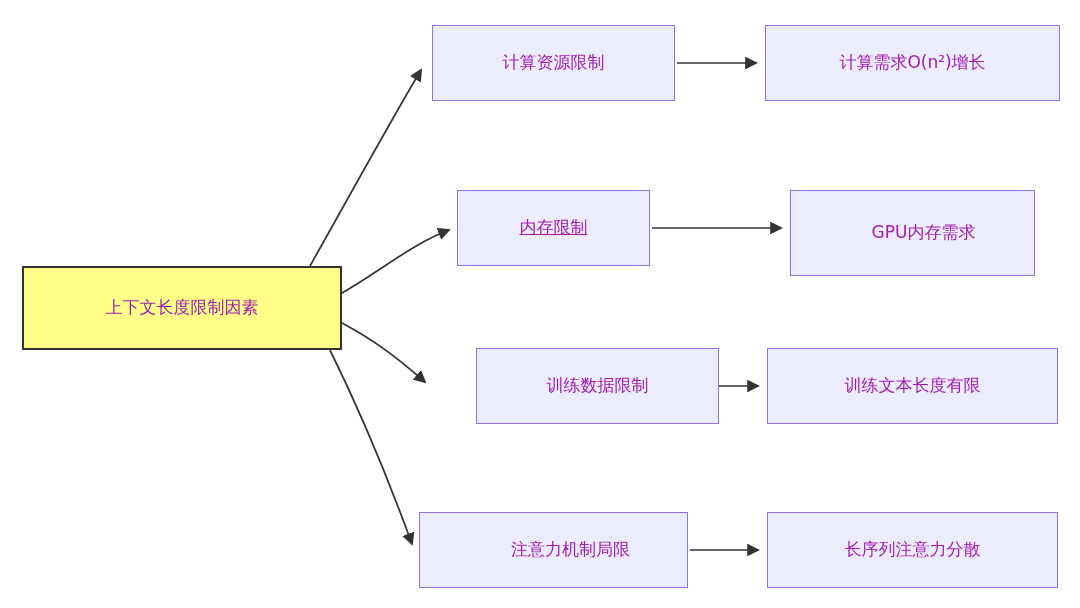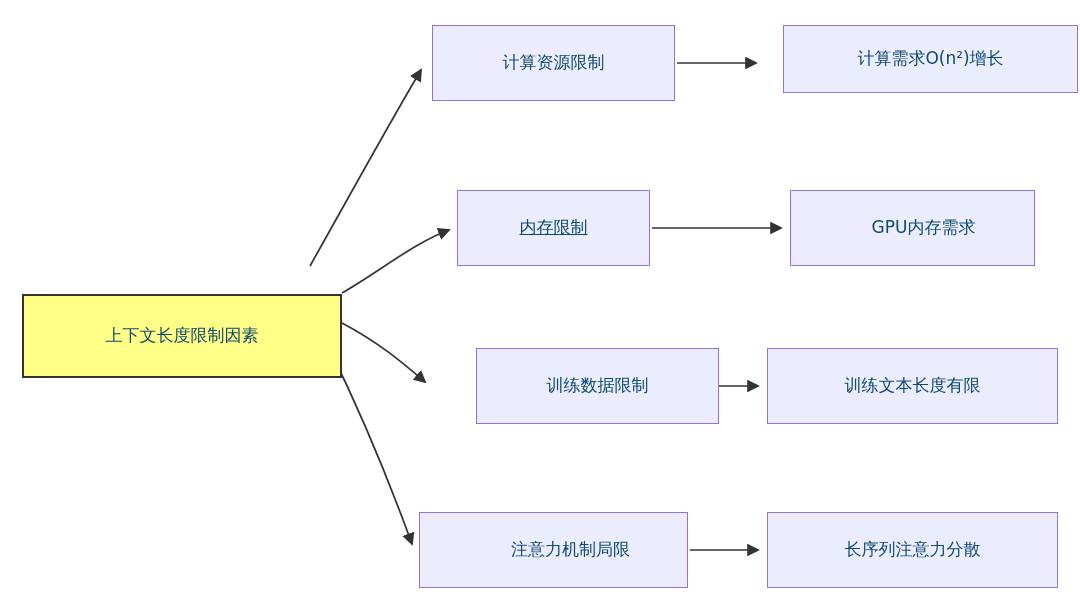--- a/index.html
+++ b/index.html
@@ -25,40 +25,40 @@
   }
   .node {
     position: absolute;
     box-sizing: border-box;
     display: flex;
     align-items: center;
     justify-content: center;
     text-align: center;
     font-size: 17px;
     font-weight: 500;
-    color: #0c4a6e;
+    color: #a21caf;
     background: #ececff;
     border: 1px solid #9370db;
     line-height: 1.25;
     padding: 4px 10px;
   }
   .node.root {
     background: #ffff88;
     border: 2px solid #323232;
   }
   
-  .n-root  { left: 22px;  top: 266px; width: 320px; height: 84px; margin-top: 28px; }
+  .n-root  { left: 22px;  top: 266px; width: 320px; height: 84px; }
   
   .n-m0 { left: 432px; top: 25px;  width: 243px; height: 76px; }
   .n-m1 { left: 457px; top: 190px; width: 193px; height: 76px; text-decoration: underline; }
   .n-m2 { left: 432px; top: 348px; width: 243px; height: 76px; margin-left: 44px; }
   .n-m3 { left: 419px; top: 512px; width: 269px; height: 76px; padding-left: 44px; }
   
-  .n-r0 { left: 783px; top: 25px;  width: 295px; height: 68px; }
-  .n-r1 { left: 790px; top: 190px; width: 245px; height: 76px; padding-left: 32px; }
+  .n-r0 { left: 765px; top: 25px;  width: 295px; height: 76px; }
+  .n-r1 { left: 790px; top: 190px; width: 245px; height: 86px; padding-left: 32px; }
   .n-r2 { left: 767px; top: 348px; width: 291px; height: 76px; }
   .n-r3 { left: 767px; top: 512px; width: 291px; height: 76px; }
 </style>
 </head>
 <body>
 
 <div class="canvas">
 
   <svg class="edges" viewBox="0 0 1080 608" xmlns="http://www.w3.org/2000/svg">
     <defs>

